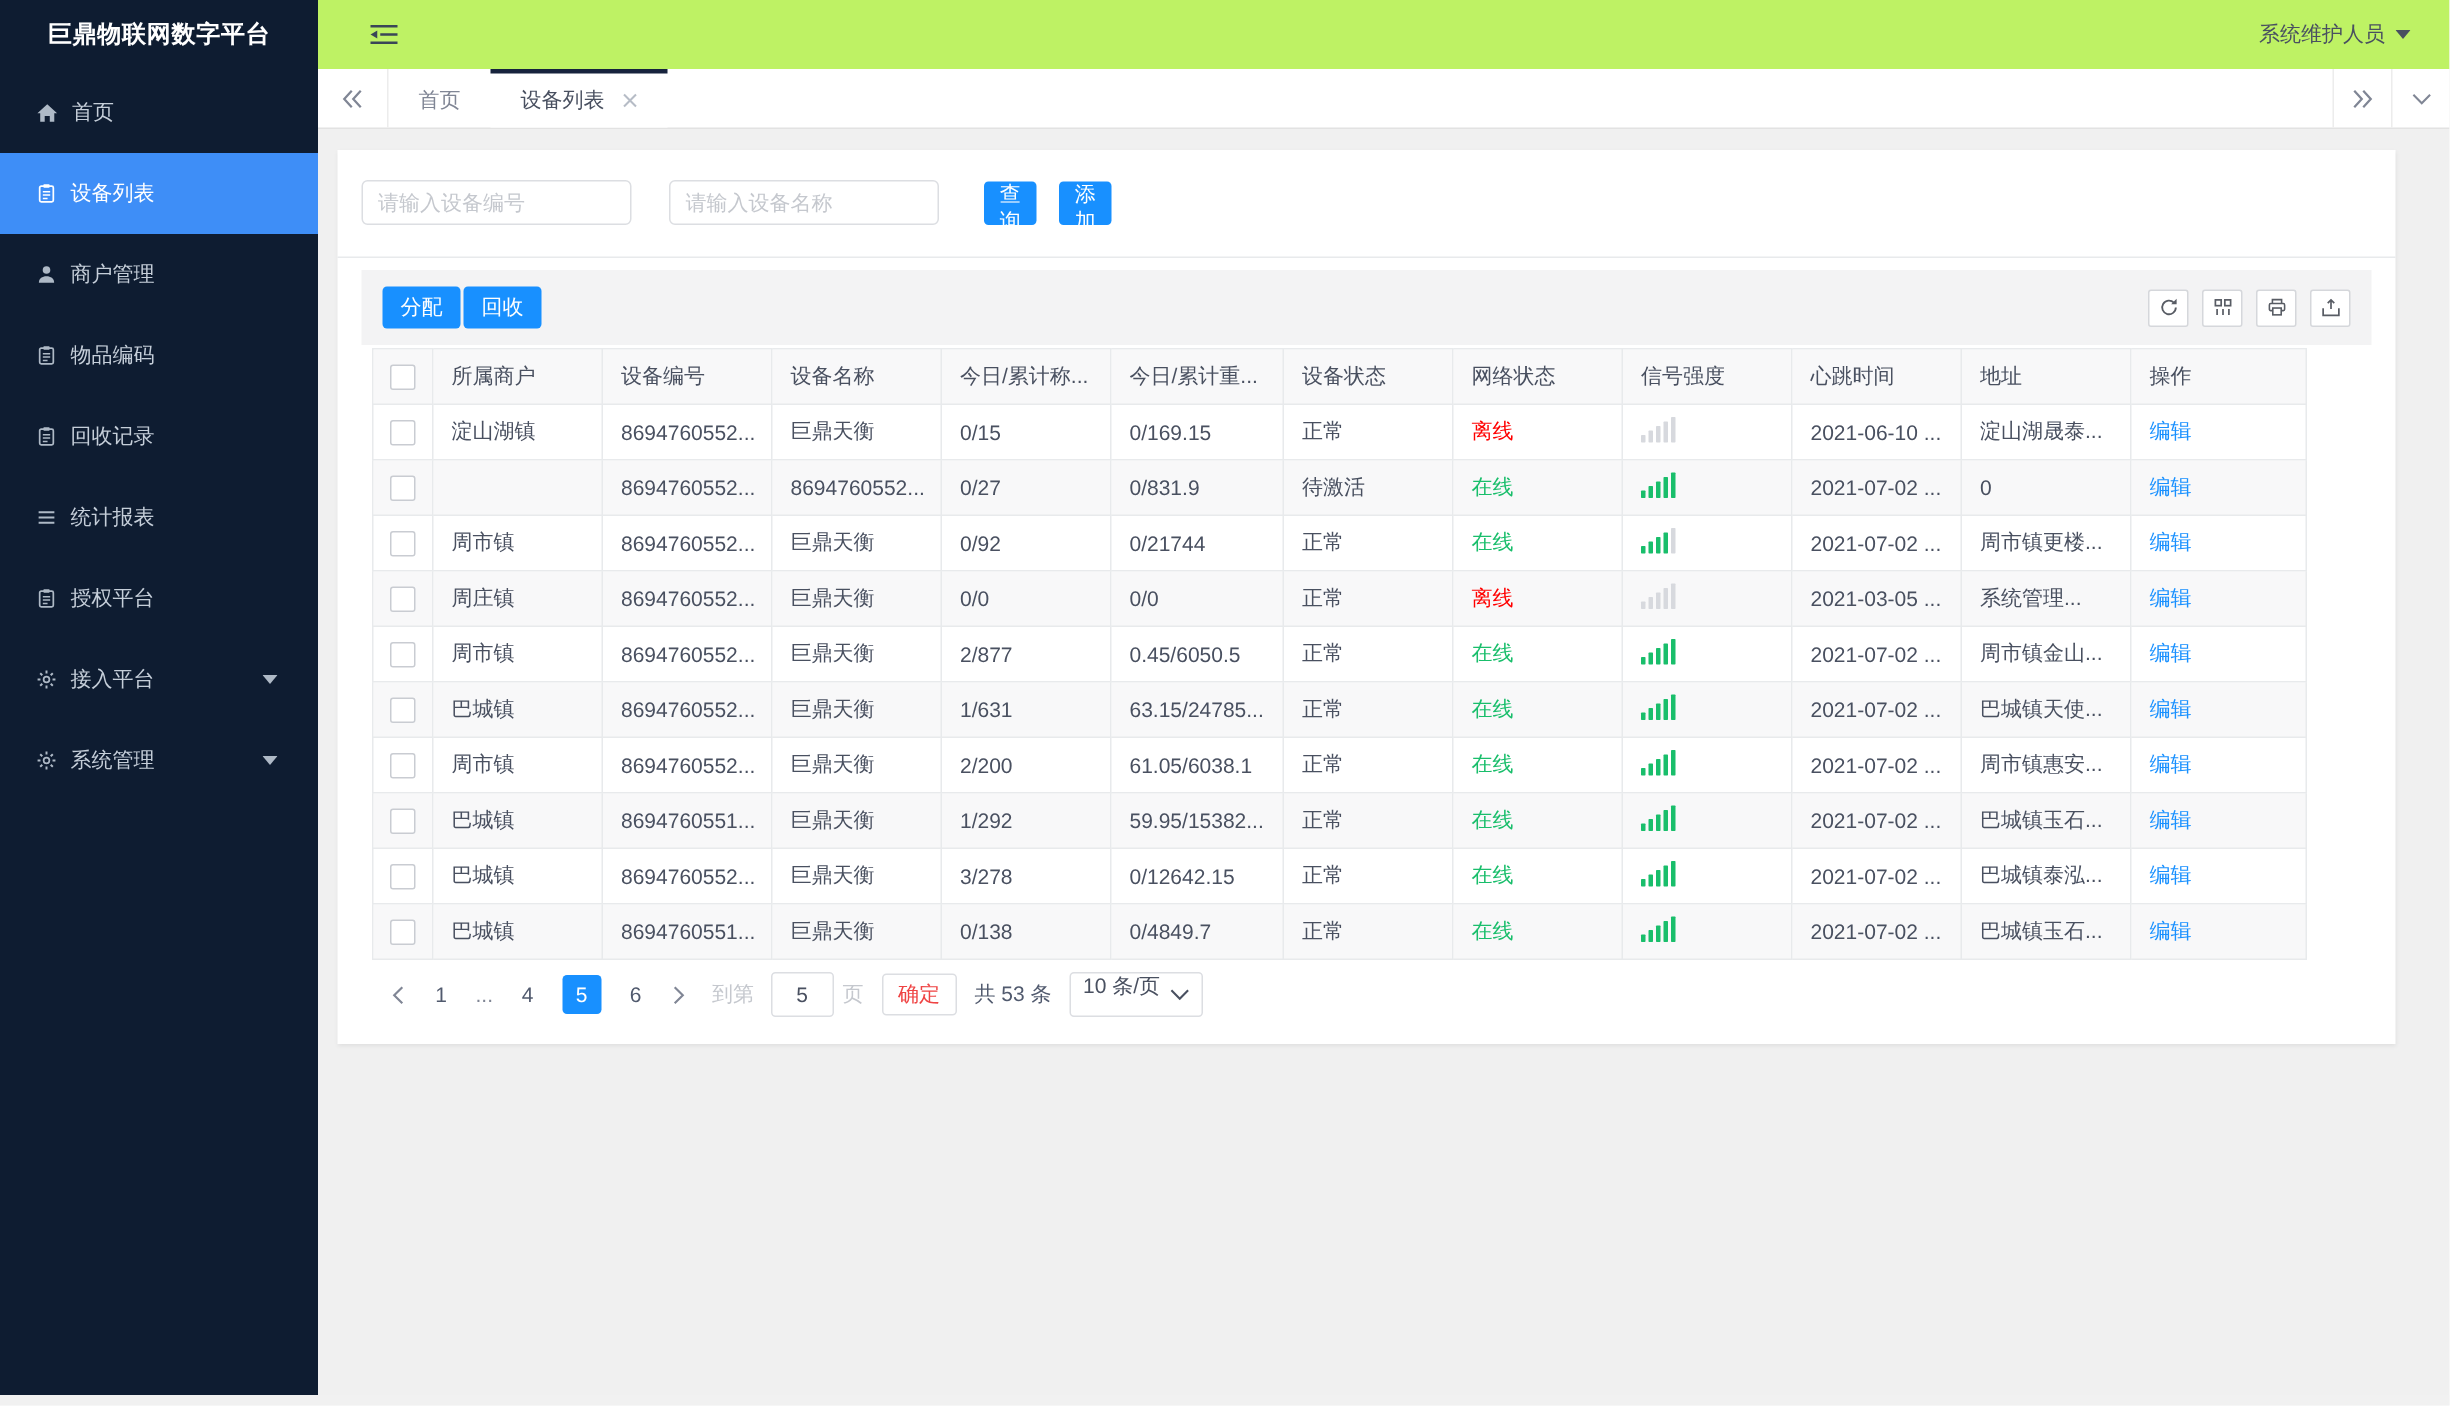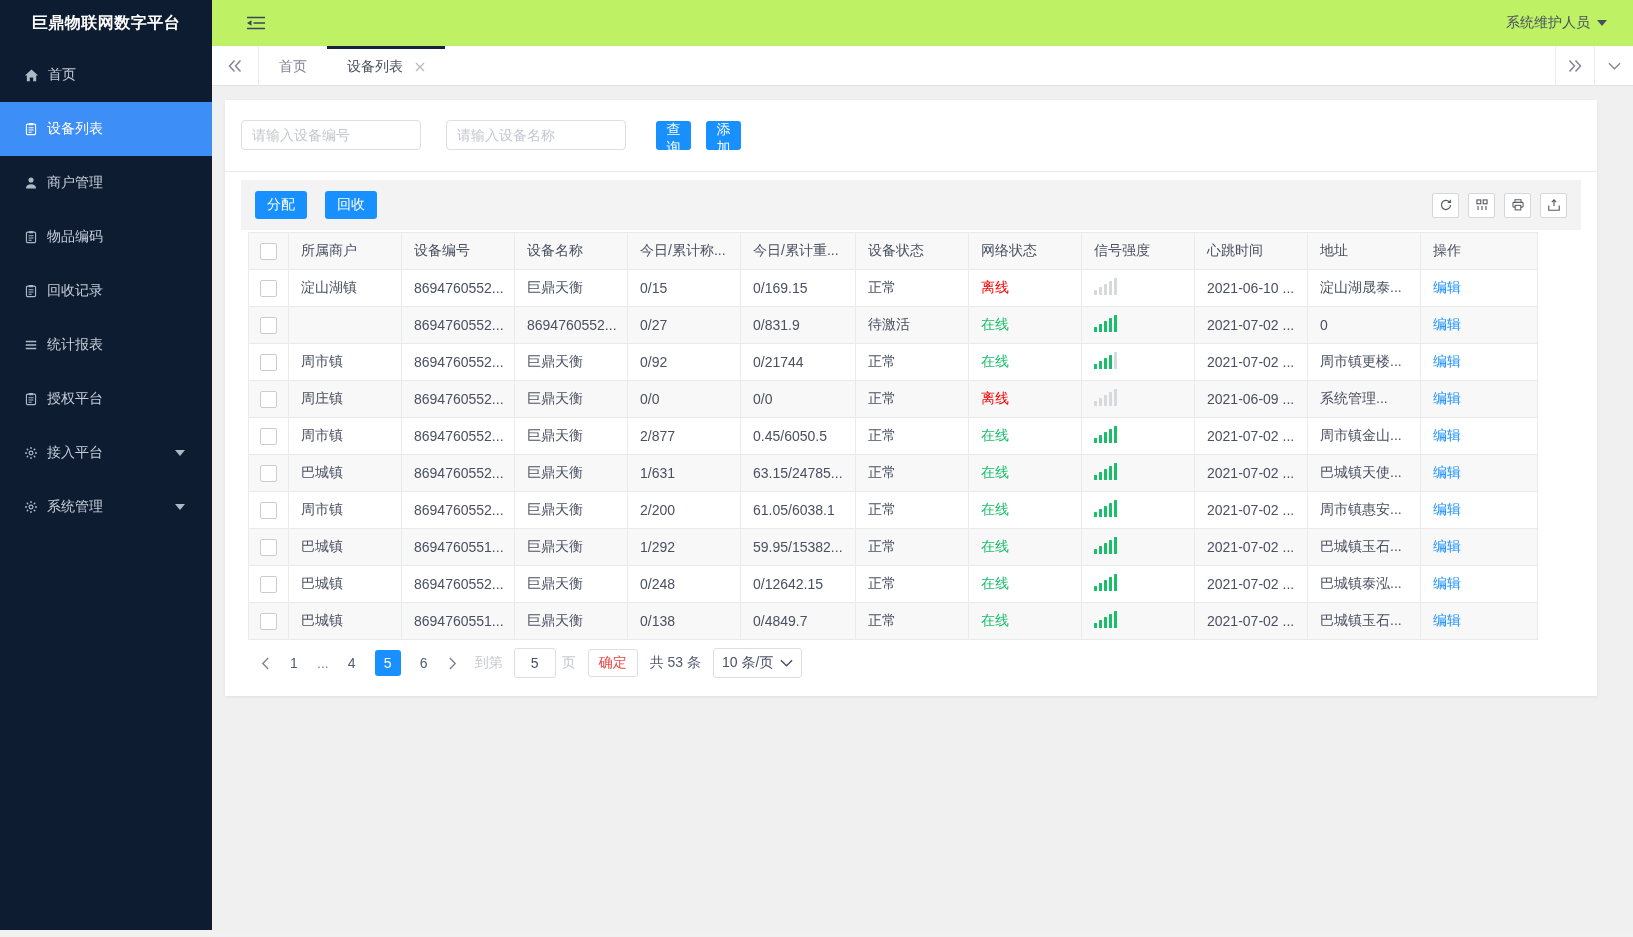--- a/index.html
+++ b/index.html
@@ -44,21 +44,21 @@
              font-size:14px;color:#0f766e;outline:none;font-family:inherit}
   .txt-input::placeholder{color:#c5c8ce}
   .txt-input + .txt-input{margin-left:25px}
   .btn-primary{height:29px;border:none;border-radius:3px;background:#1890ff;color:#fff;
                font-size:14px;padding:0 6px;cursor:pointer;font-family:inherit}
   .btn-query{margin-left:30px;width:35px}
   .btn-add{margin-left:15px;width:35px}
   .divider{border-bottom:1px solid #e8eaec;margin:21px -16px 0;}
   .grid-toolbar{margin-top:8px;height:50px;background:#f3f3f4;display:flex;align-items:center;padding:0 14px}
   .btn-assign,.btn-recycle{height:28px;padding:0 12px}
-  .btn-recycle{margin-left:18px}
+  .btn-recycle{margin-left:2px}
   .tool-icons{margin-left:auto;display:flex;gap:9px}
   .tool-icon-btn{width:27px;height:25px;background:#fff;border:1px solid #d5d7db;border-radius:2px;
                  display:flex;align-items:center;justify-content:center;color:#585c64;cursor:pointer}
   
   table.grid{border-collapse:collapse;table-layout:fixed;width:1289px;margin:2px 0 0 7px;font-size:14px}
   .grid th,.grid td{border:1px solid #e8eaec;height:36px;padding:0 12px;text-align:left;
                     font-weight:normal;color:#495060;overflow:hidden;white-space:nowrap;text-overflow:clip}
   .grid th{background:#f8f8f9}
   .grid tbody tr:nth-child(even) td{background:#f8f8f9}
   .checkbox{display:inline-block;width:15px;height:15px;border:1px solid #c9ccd2;border-radius:2px;
@@ -75,21 +75,21 @@
            margin:0 5px;cursor:pointer;border-radius:3px}
   .pg-item.active{background:#1890ff;color:#fff}
   .pg-ellipsis{color:#808695;margin:0 5px}
   .pg-muted{color:#c5c8ce;margin:0 5px 0 12px}
   .pg-input{width:36px;height:26px;border:1px solid #dcdee2;border-radius:3px;text-align:center;
             font-size:14px;color:#495060;margin:0 6px;outline:none;font-family:inherit}
   .pg-unit{color:#c5c8ce;margin-right:12px}
   .pg-confirm{height:28px;padding:0 10px;background:#fff;border:1px solid #dcdee2;border-radius:3px;
               font-size:14px;color:#ef4444;cursor:pointer;font-family:inherit;margin-right:12px}
   .pg-total{margin-right:12px}
-  .pg-size{height:28px;border:1px solid #dcdee2;border-radius:3px;display:flex;align-items:center;
+  .pg-size{height:28px;border:1px solid #dcdee2;border-radius:3px;display:flex;
            gap:7px;padding:0 8px;cursor:pointer;color:#495060}
   .pg-size .icn{color:#495060}
   .footer-strip{position:absolute;left:0;bottom:0;width:100%;height:7px;background:#f1f1f1;z-index:4}
 </style>
 </head>
 <body>
 
 <div class="sidebar">
   <div class="logo">巨鼎物联网数字平台</div>
   <div class="menu">
@@ -408,21 +408,21 @@
             <td>0/0</td>
             <td>正常</td>
             <td><span style="color: rgb(255, 0, 0);">离线</span></td>
             <td><span class="signal">
                 <i class="b1" style="background: rgb(215, 217, 222);"></i>
                 <i class="b2" style="background: rgb(215, 217, 222);"></i>
                 <i class="b3" style="background: rgb(215, 217, 222);"></i>
                 <i class="b4" style="background: rgb(215, 217, 222);"></i>
                 <i class="b5" style="background: rgb(215, 217, 222);"></i>
               </span></td>
-            <td>2021-06-09 ...</td>
+            <td>2021-03-05 ...</td>
             <td>系统管理...</td>
             <td><a class="link">编辑</a></td>
           </tr>
           <tr>
             <td style="text-align: center; padding: 0px;"><span class="checkbox"></span></td>
             <td>周市镇</td>
             <td>8694760552...</td>
             <td>巨鼎天衡</td>
             <td>2/877</td>
             <td>0.45/6050.5</td>
@@ -497,21 +497,21 @@
               </span></td>
             <td>2021-07-02 ...</td>
             <td>巴城镇玉石...</td>
             <td><a class="link">编辑</a></td>
           </tr>
           <tr>
             <td style="text-align: center; padding: 0px;"><span class="checkbox"></span></td>
             <td>巴城镇</td>
             <td>8694760552...</td>
             <td>巨鼎天衡</td>
-            <td>0/248</td>
+            <td>3/278</td>
             <td>0/12642.15</td>
             <td>正常</td>
             <td><span style="color: rgb(25, 190, 107);">在线</span></td>
             <td><span class="signal">
                 <i class="b1" style="background: rgb(25, 190, 107);"></i>
                 <i class="b2" style="background: rgb(25, 190, 107);"></i>
                 <i class="b3" style="background: rgb(25, 190, 107);"></i>
                 <i class="b4" style="background: rgb(25, 190, 107);"></i>
                 <i class="b5" style="background: rgb(25, 190, 107);"></i>
               </span></td>

